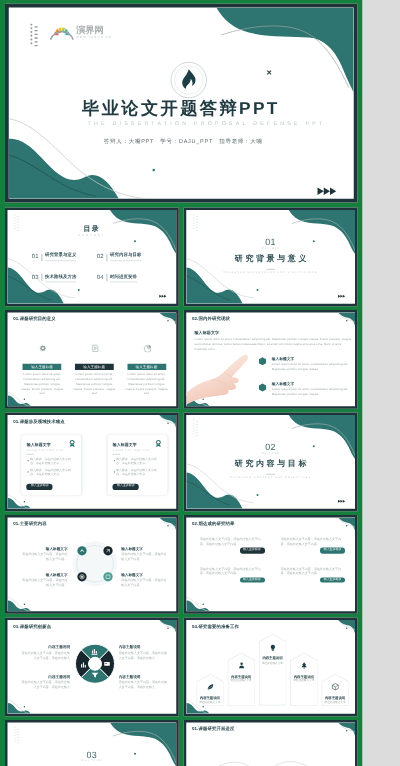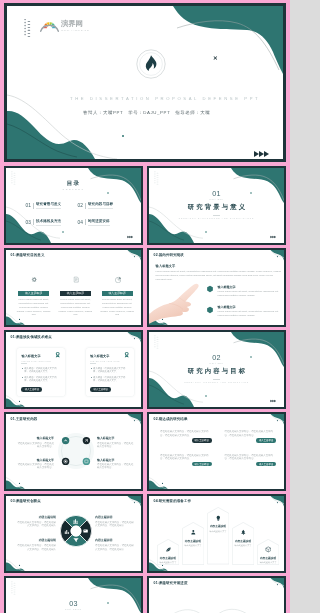--- a/index.html
+++ b/index.html
@@ -1,17 +1,17 @@
 <!DOCTYPE html>
 <html><head>
 <meta charset="utf-8">
 <style>
 *{margin:0;padding:0;box-sizing:border-box}
 html,body{width:290px;height:613px;background:#dcdcdc;font-family:"Liberation Sans",sans-serif;overflow:hidden}
-.page{position:relative;width:290px;height:613px;background:#f9a8d4}
+.page{position:relative;width:290px;height:613px;background:#15803d}
 
 
 .hero{position:absolute;left:4px;top:3px;width:282px;height:159px;background:#fff;border:3px solid #1e343a;overflow:hidden}
 .heroin{position:absolute;inset:0;overflow:hidden}
 .heroin svg{position:absolute;left:0;top:0}
 .logo{position:absolute;left:33px;top:12px;display:flex;align-items:flex-start;gap:2px}
 .lgwrap{display:flex;flex-direction:column;padding-top:2px}
 .lgtxt{font-size:7.4px;font-weight:bold;color:#a9aeb0;letter-spacing:-.1px;line-height:7.8px}
 .lgsub{font-size:2.2px;color:#c3c8ca;letter-spacing:.8px;line-height:4px}
 .dots{position:absolute;left:17px;top:13px;width:10px;height:24px}
@@ -165,20 +165,21 @@
         <span class="lgsub">WWW.YANJIE.CN</span>
       </span>
     </div>
     <div class="emblem">
       <svg width="30" height="30" viewBox="0 0 30 30">
         <circle cx="15" cy="15" r="14.2" fill="none" stroke="#c2cacb" stroke-width="0.6"></circle>
         <circle cx="15" cy="15" r="11.4" fill="none" stroke="#dde3e4" stroke-width="0.5"></circle>
         <path d="M15,6.3 C16.6,8.6 18.9,10.6 19.9,12.8 C21.1,15.4 20.1,18.6 17.6,19.7 C18.5,17.6 17.9,15.6 16.6,14 C16.5,16.1 15.8,17.3 14.6,18.4 C13.4,19.5 12.6,20.4 12.7,22 C10.5,20.9 9.3,18.2 10,15.6 C10.7,12.9 13.7,11.1 15,6.3 Z" fill="#1e3e45"></path>
       </svg>
     </div>
+    <div class="htitle">毕业论文开题答辩PPT</div>
     <div class="hsub">THE DISSERTATION PROPOSAL DEFENSE PPT</div>
     <div class="hauth">答辩人：大嘴PPT　学号：DAJU_PPT　指导老师：大嘴</div>
     <div class="arrows">
       <svg width="20" height="8" viewBox="0 0 20 8">
           <g fill="#1e343a">
         <path d="M1,1 L6,4 L1,7 Z"></path>
             <path d="M6,1 L11,4 L6,7 Z"></path>
             <path d="M11,1 L16,4 L11,7 Z"></path>
       </g>
         </svg>

